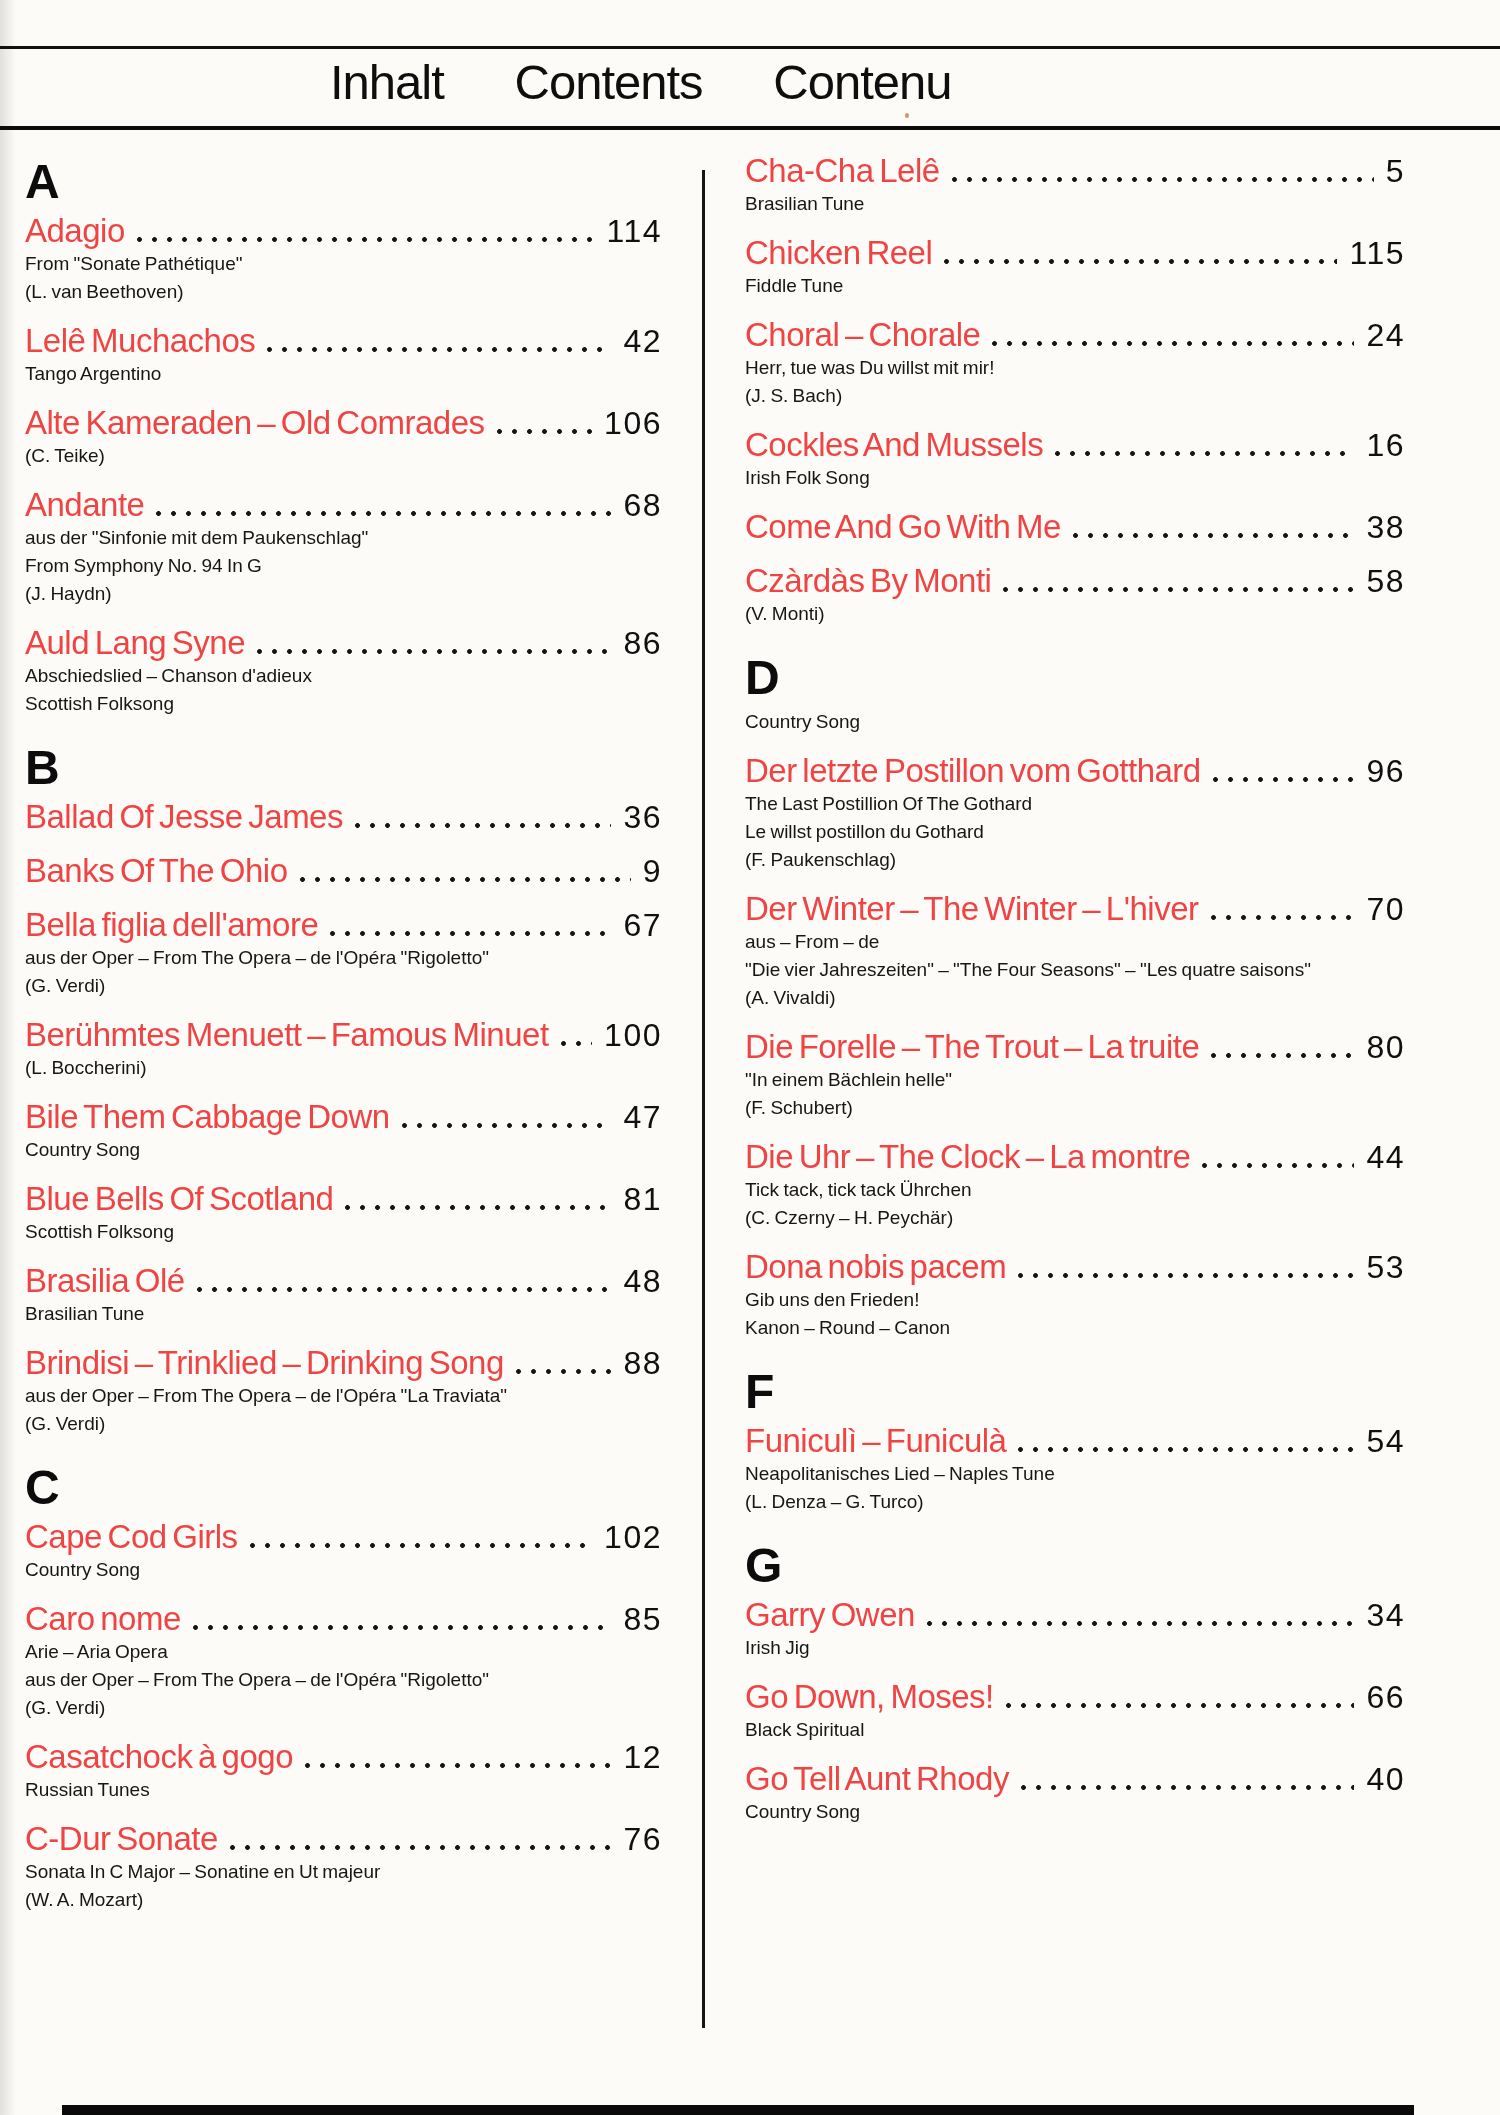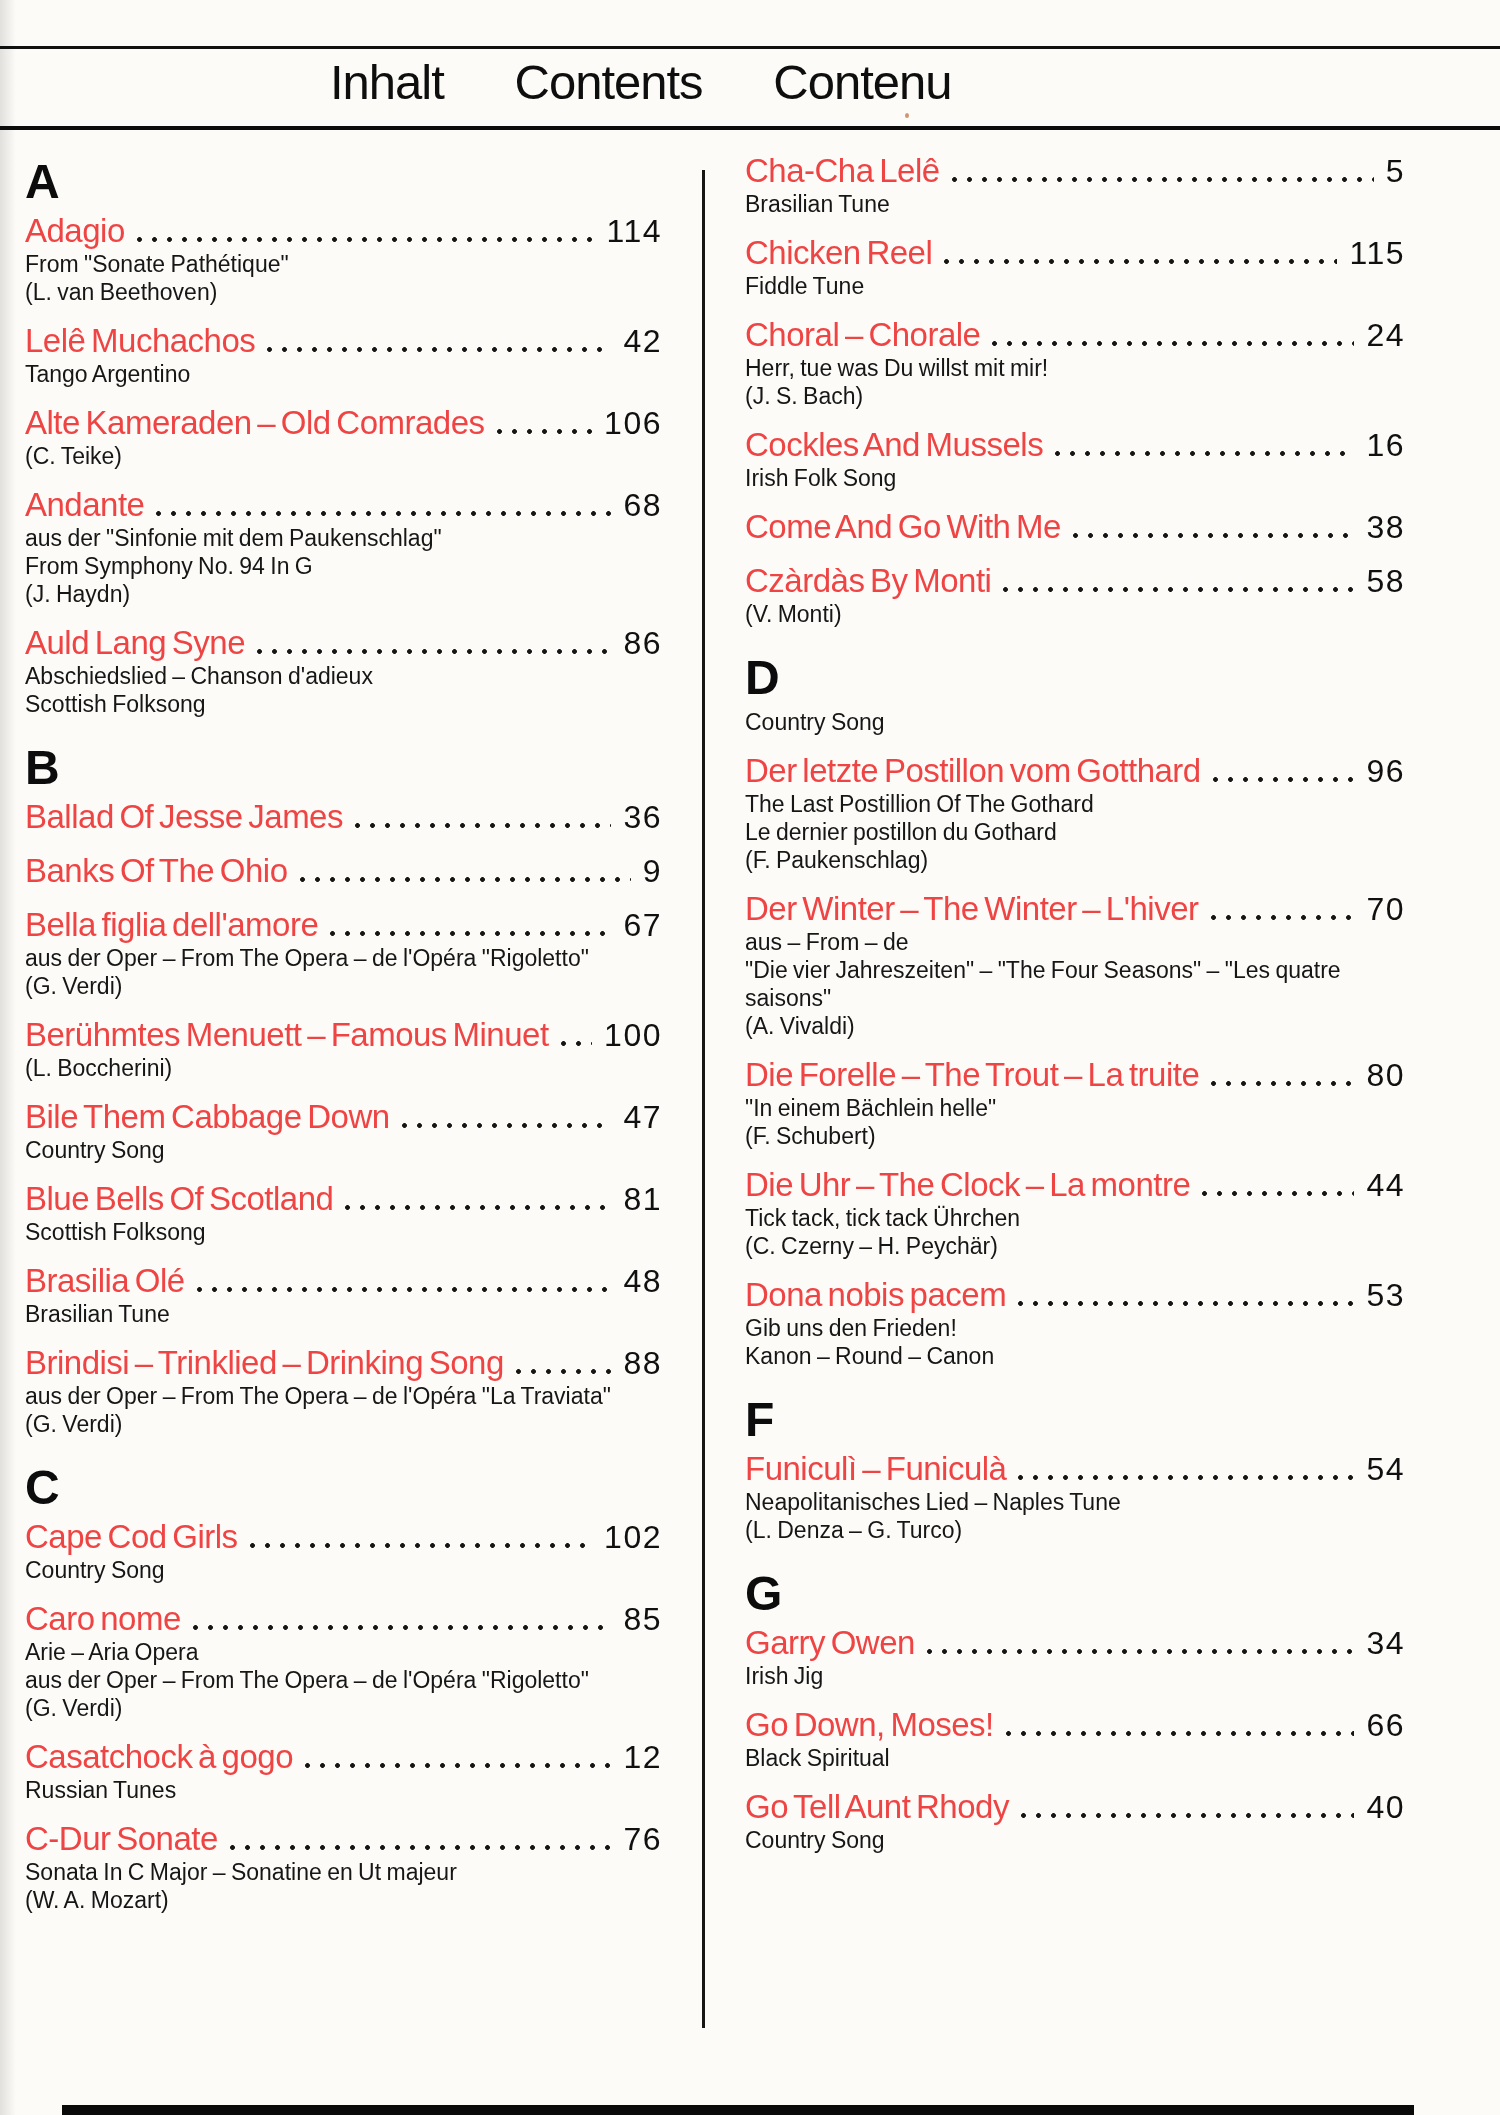--- a/index.html
+++ b/index.html
@@ -56,21 +56,21 @@
   }
   .leader{
     flex:1;height:5px;margin:0 12px 0 12px;min-width:20px;
     background-image:radial-gradient(circle at 2.5px 2.5px,#161616 2.1px,transparent 2.6px);
     background-size:15px 5px;background-repeat:repeat-x;background-position:left bottom;
   }
   .entry-page{
     font-size:32px;line-height:38px;letter-spacing:1.5px;color:#101010;white-space:nowrap;
   }
   .entry-sub{
-    font-size:23px;line-height:28px;letter-spacing:0;word-spacing:-1px;color:#161616;
+    font-size:19px;line-height:28px;letter-spacing:0;word-spacing:-1px;color:#161616;
   }
   .bottom-bar{
     position:absolute;left:62px;bottom:0;width:1352px;height:10px;background:#0a0a0a;
   }
   .speck{position:absolute;width:4px;height:5px;border-radius:50%;background:#c47a4e;opacity:.8;}
 </style>
 </head>
 <body>
 
 <div class="scan-edge"></div>
@@ -285,21 +285,21 @@
     <div class="entry">
       <div class="entry-sub">Country Song</div>
     </div>
     <div class="entry">
       <div class="entry-line">
         <span class="entry-title">Der letzte Postillon vom Gotthard</span>
         <span class="leader"></span>
         <span class="entry-page">96</span>
       </div>
       <div class="entry-sub">The Last Postillion Of The Gothard</div>
-      <div class="entry-sub">Le dernier postillon du Gothard</div>
+      <div class="entry-sub">Le willst postillon du Gothard</div>
       <div class="entry-sub">(F. Paukenschlag)</div>
     </div>
     <div class="entry">
       <div class="entry-line">
         <span class="entry-title">Der Winter – The Winter – L'hiver</span>
         <span class="leader"></span>
         <span class="entry-page">70</span>
       </div>
       <div class="entry-sub">aus – From – de</div>
       <div class="entry-sub">"Die vier Jahreszeiten" – "The Four Seasons" – "Les quatre saisons"</div>

